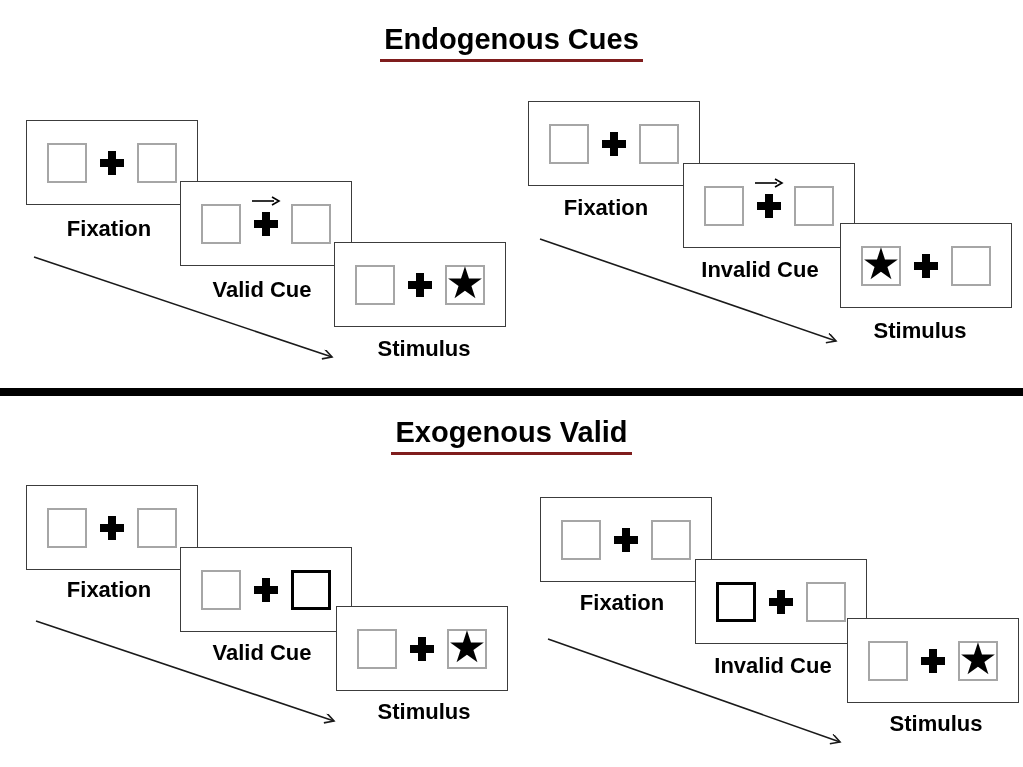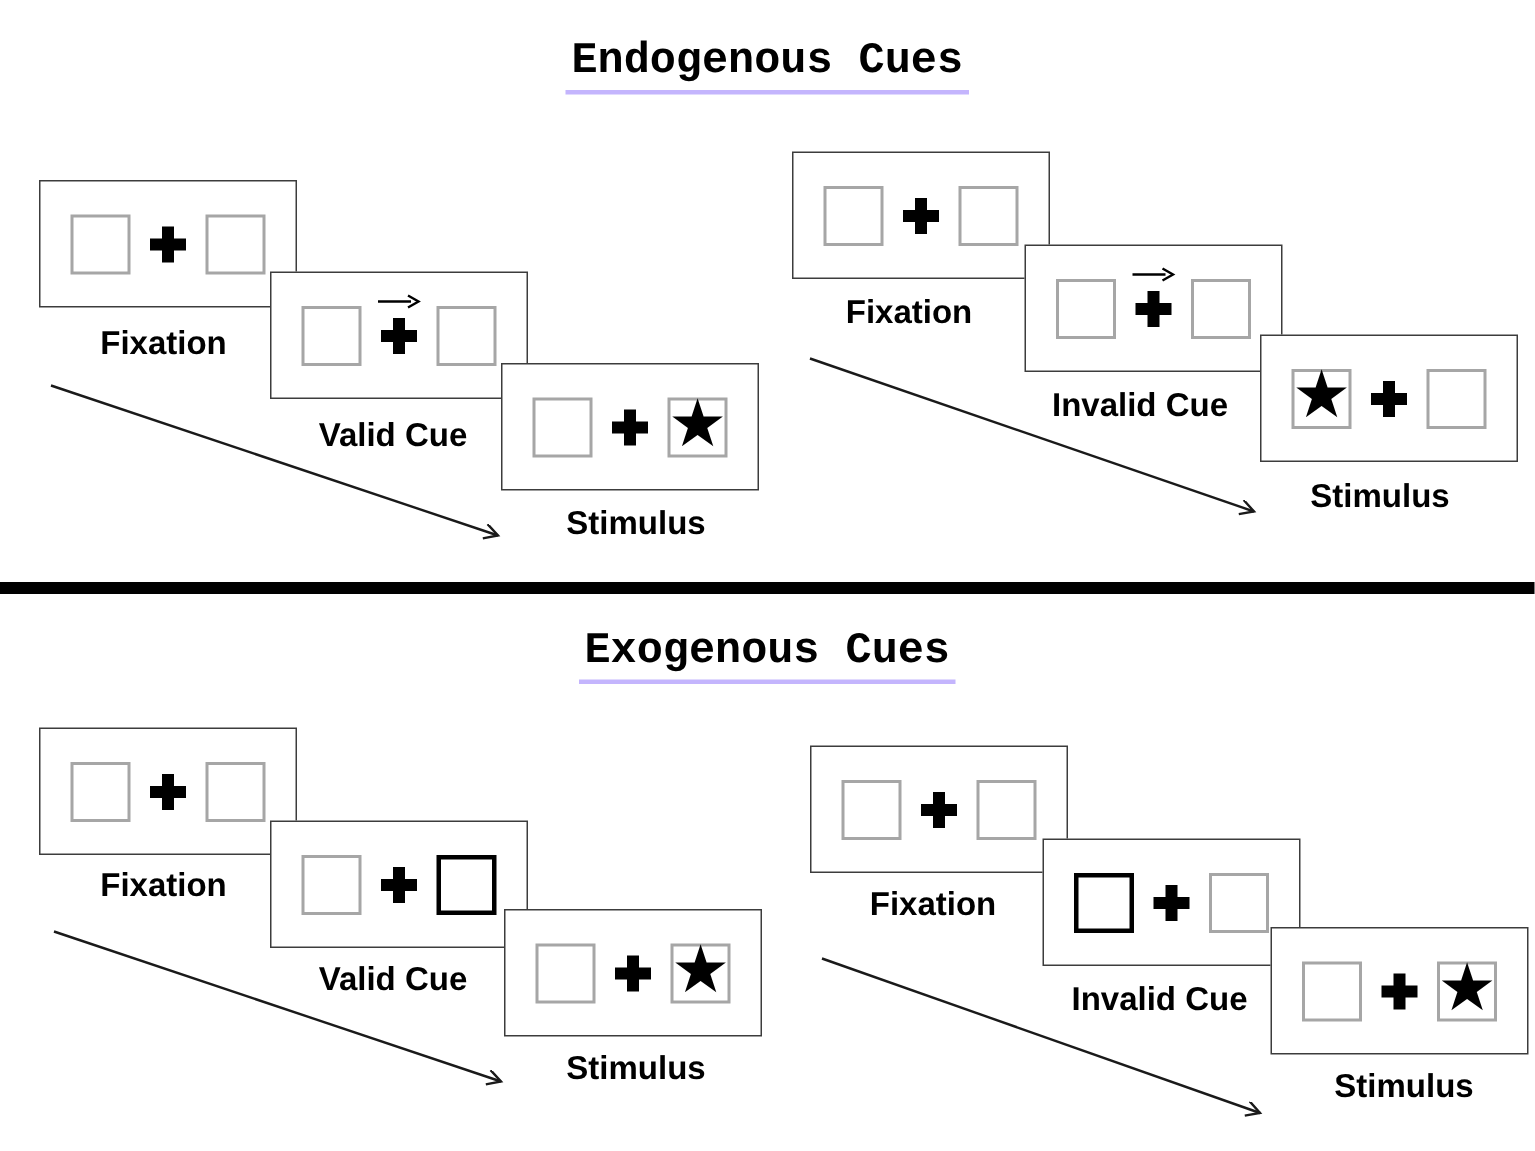--- a/index.html
+++ b/index.html
@@ -5,21 +5,21 @@
   html,body{margin:0;padding:0;}
   body{
     width:1023px;height:767px;position:relative;background:#ffffff;
     font-family:"Liberation Sans", sans-serif;color:#000;overflow:hidden;
   }
   .section-title{
     position:absolute;left:0;width:100%;text-align:center;
     font-size:29px;font-weight:bold;line-height:1.1;
   }
   .section-title span{
-    display:inline-block;border-bottom:3px solid #c4b5fd;padding:0 4px 3px 4px;font-family:Liberation Mono, monospace;
+    display:inline-block;border-bottom:3px solid #7f1d1d;padding:0 4px 3px 4px;
   }
   .title-endo{top:24px;}
   .title-exo{top:417px;}
   .divider{position:absolute;left:0;top:388px;width:1023px;height:8px;background:#000;}
 
   .panel{
     position:absolute;width:172px;height:85px;background:#fff;
     border:1px solid #3c3c3c;box-sizing:border-box;
     display:flex;align-items:center;justify-content:center;gap:13px;
   }
@@ -89,21 +89,21 @@
     <line x1="540" y1="239" x2="836" y2="341" stroke="#1a1a1a" stroke-width="1.6" marker-end="url(#ah)"></line>
     <line x1="36" y1="621" x2="334" y2="721" stroke="#1a1a1a" stroke-width="1.6" marker-end="url(#ah)"></line>
     <line x1="548" y1="639" x2="840" y2="742" stroke="#1a1a1a" stroke-width="1.6" marker-end="url(#ah)"></line>
   </svg>
 
   <div class="section-title title-endo">
     <span>Endogenous Cues</span>
   </div>
   <div class="divider"></div>
   <div class="section-title title-exo">
-    <span>Exogenous Cues</span>
+    <span>Exogenous Valid</span>
   </div>
 
   <div class="panel p-tl-1">
     <div class="box"></div>
     <div class="plus-wrap">
         <div class="plus">
           <i class="h"></i>
           <i class="v"></i>
         </div>
       </div>

